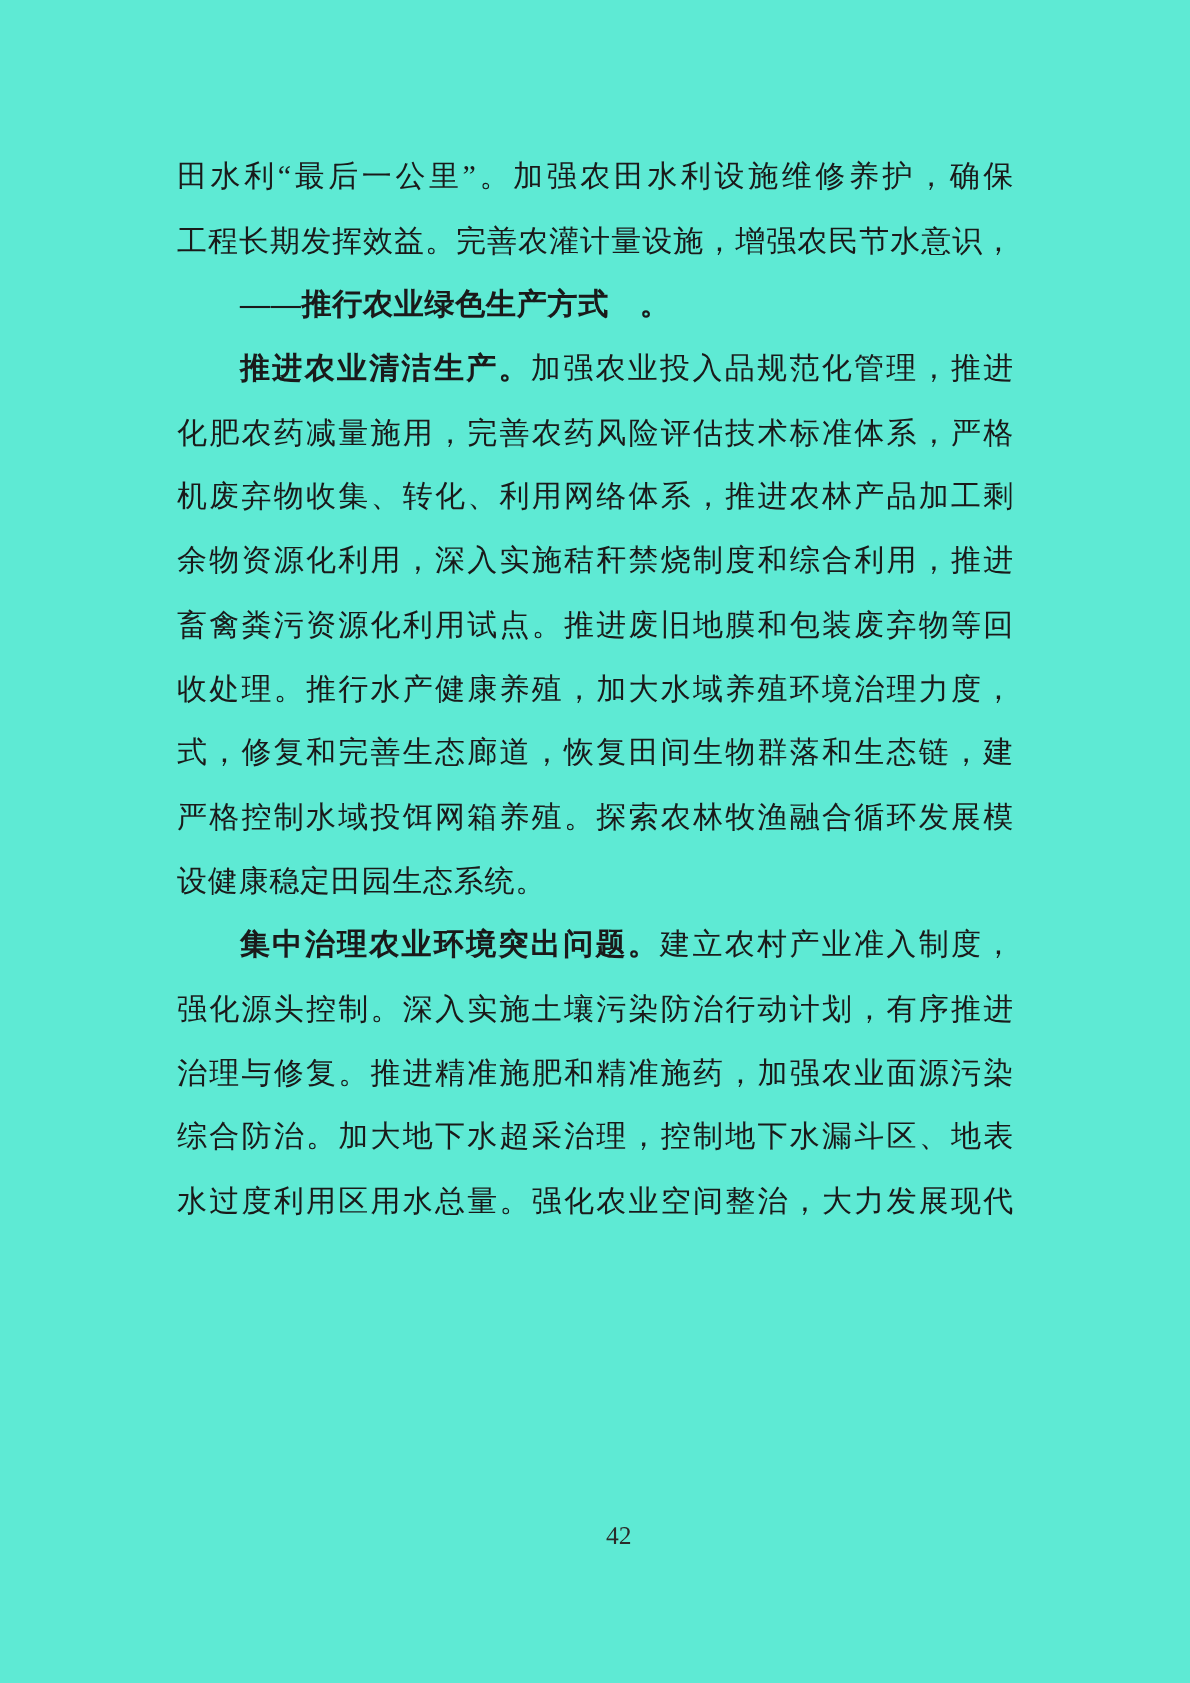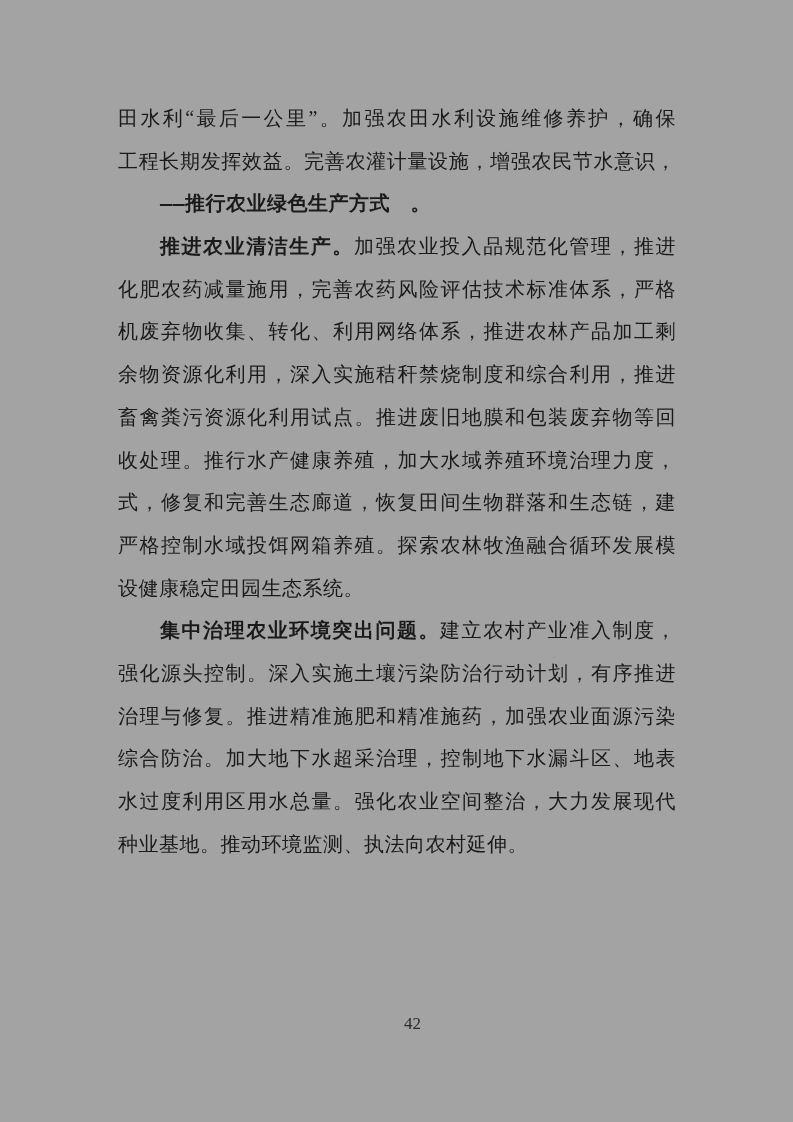--- a/index.html
+++ b/index.html
@@ -4,21 +4,21 @@
 <style>
   html, body {
     margin: 0;
     padding: 0;
     background: #ffffff;
   }
   .page {
     position: relative;
     width: 793px;
     height: 1122px;
-    background: #a3a3a3;
+    background: #5eead4;
     overflow: hidden;
     font-family: "Liberation Serif", "DejaVu Serif", serif;
     color: #1a1a1a;
   }
   .content {
     position: absolute;
     left: 118px;
     top: 97px;
     width: 558px;
   }
@@ -41,21 +41,20 @@
     text-justify: inter-character;
   }
   .line.indent {
     text-indent: 42px;
   }
   .run {
     font-weight: normal;
   }
   .run.bold {
     font-weight: bold;
-    font-family: Liberation Mono, monospace;
   }
   .page-number {
     position: absolute;
     left: 16px;
     top: 1013px;
     width: 100%;
     text-align: center;
     font-size: 17px;
     line-height: 22px;
     color: #2b2b2b;
@@ -84,17 +83,16 @@
         <div class="line just"><span class="run">式，修复和完善生态廊道，恢复田间生物群落和生态链，建</span></div>
         <div class="line just"><span class="run">严格控制水域投饵网箱养殖。探索农林牧渔融合循环发展模</span></div>
         <div class="line"><span class="run">设健康稳定田园生态系统。</span></div>
       </div>
       <div class="para">
         <div class="line just indent"><span class="run bold">集中治理农业环境突出问题。</span><span class="run">建立农村产业准入制度，</span></div>
         <div class="line just"><span class="run">强化源头控制。深入实施土壤污染防治行动计划，有序推进</span></div>
         <div class="line just"><span class="run">治理与修复。推进精准施肥和精准施药，加强农业面源污染</span></div>
         <div class="line just"><span class="run">综合防治。加大地下水超采治理，控制地下水漏斗区、地表</span></div>
         <div class="line just"><span class="run">水过度利用区用水总量。强化农业空间整治，大力发展现代</span></div>
-        <div class="line"><span class="run">种业基地。推动环境监测、执法向农村延伸。</span></div>
       </div>
     </div>
   <div class="page-number">42</div>
 </div>
 
 </body></html>

